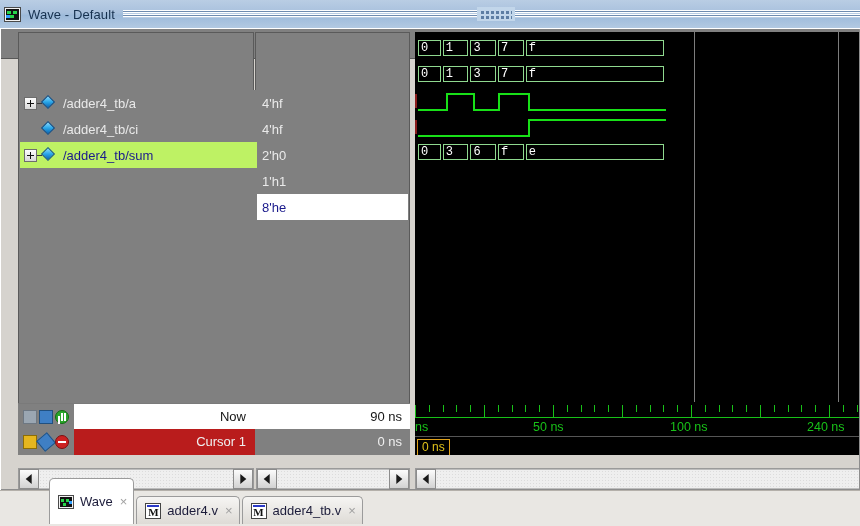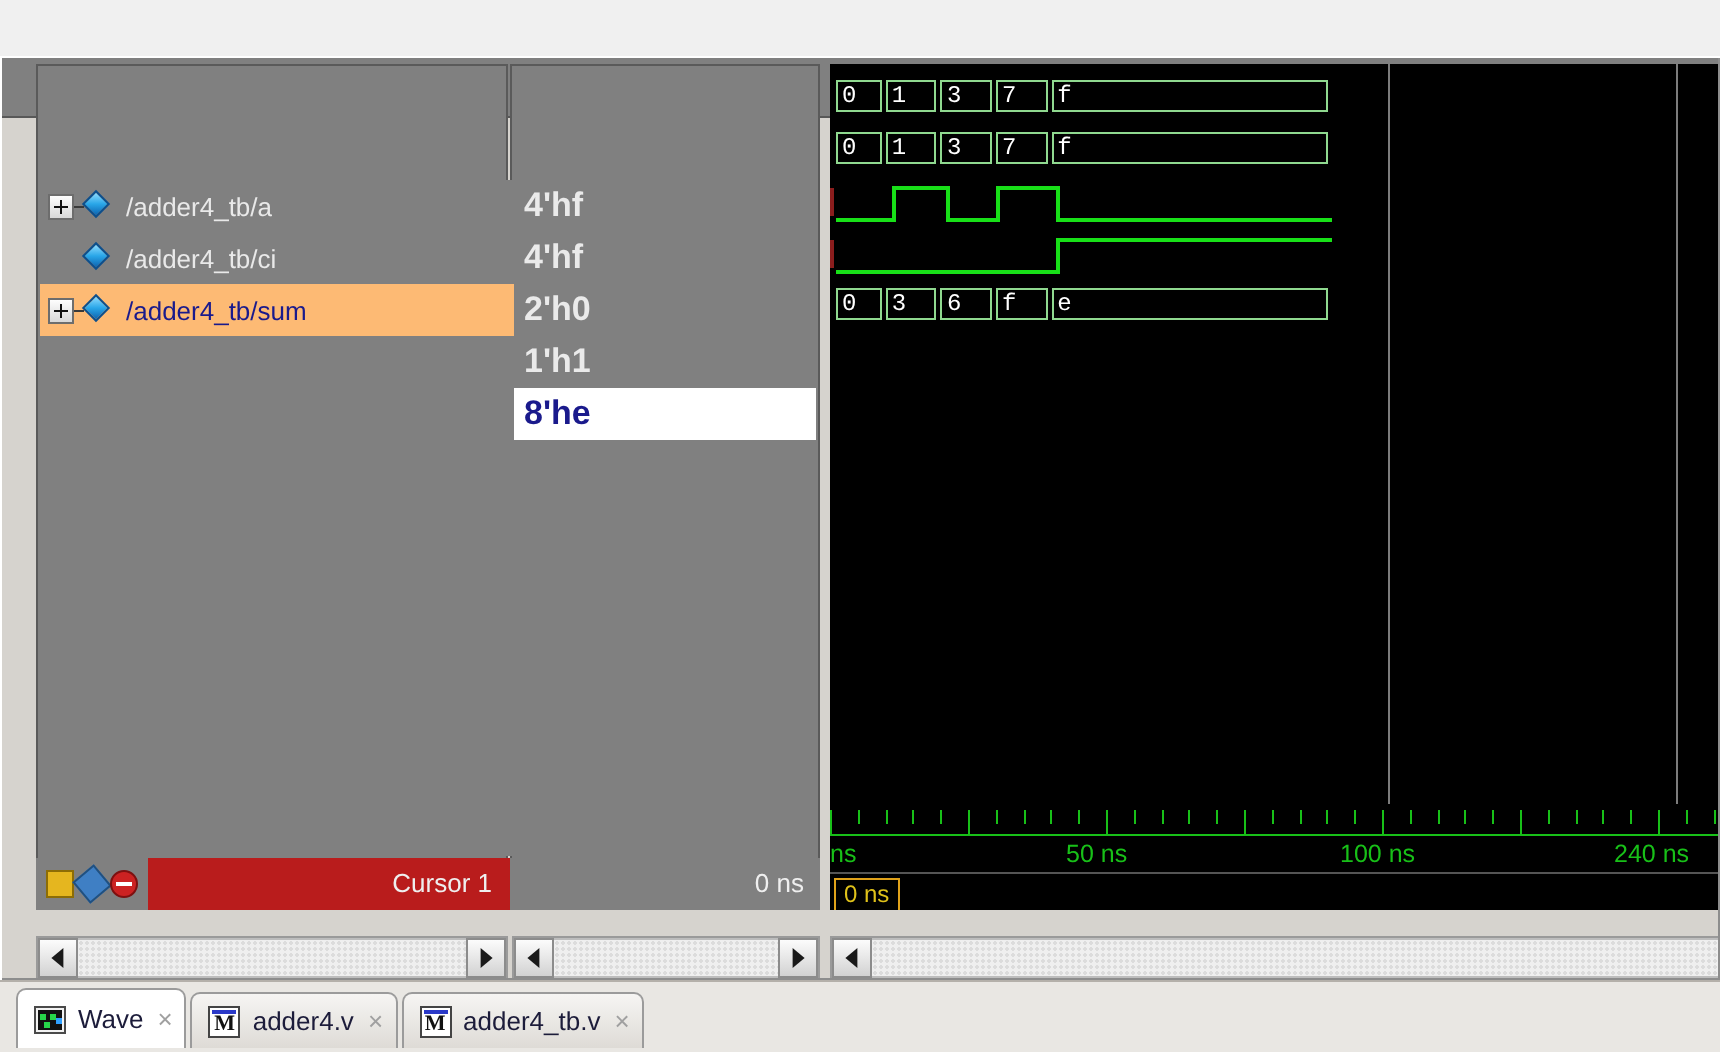--- a/index.html
+++ b/index.html
@@ -52,23 +52,23 @@
   .shapes-icon .ci{position:absolute;left:9px;top:3px;width:8px;height:8px;border-radius:50%;background:#23d3e6;}
   .caret-dn{width:0;height:0;border-left:4px solid transparent;border-right:4px solid transparent;
      border-top:5px solid #1a1a1a;margin-left:7px;flex:0 0 auto;}
   #hdr-msgs{position:absolute;left:255px;top:34px;width:155px;height:26px;background:#808080;
      color:#e8e8e8;font-size:12.5px;text-align:right;line-height:26px;padding-right:7px;box-sizing:border-box;}
 
   #names-list{position:absolute;left:20px;top:62px;width:272px;height:338px;background:#808080;overflow:hidden;}
   #values-list{position:absolute;left:257px;top:62px;width:151px;height:338px;background:#808080;overflow:hidden;}
 
   .nrow{height:26px;display:flex;align-items:center;box-sizing:border-box;padding-left:4px;}
-  .nrow.sel{background:#fdba74;}
+  .nrow.sel{background:#bef264;}
   .vrow{height:26px;display:flex;align-items:center;box-sizing:border-box;padding-left:5px;
-        color:#eaeaea;font-size:17px;font-weight:bold;}
+        color:#eaeaea;font-size:13px;}
   .vrow.sel{background:#ffffff;color:#1a1a8c;}
   .nrow .nm{font-size:13px;color:#e9e9e9;white-space:nowrap;}
   .nrow.sel .nm{color:#1a1a8c;}
 
   .plusbox{width:13px;height:13px;background:linear-gradient(#fdfdfd,#d8d8d8);
      border:1px solid #6d6d6d;box-sizing:border-box;position:relative;flex:0 0 auto;margin-right:0px;}
   .plusbox::before{content:"";position:absolute;left:2px;top:5px;width:7px;height:1px;background:#111;}
   .plusbox::after{content:"";position:absolute;left:5px;top:2px;width:1px;height:7px;background:#111;}
   .plusline{width:5px;height:1px;background:#3a3a3a;flex:0 0 auto;}
   .spacer-plus{width:18px;flex:0 0 auto;}
@@ -133,41 +133,50 @@
   #sb2{left:256px;top:440px;width:154px;}
   #sb3{left:415px;top:440px;width:445px;}
 
   
   #tabbar{position:absolute;left:0;top:490px;width:860px;height:36px;background:#e9e7e3;
      border-top:1px solid #b4b0aa;}
   #tabs{position:absolute;left:8px;top:3px;height:30px;display:flex;align-items:flex-end;}
   .tab{height:28px;display:flex;align-items:center;padding:0 6px 0 8px;margin-right:2px;
      border:1px solid #9b9b9b;border-bottom:none;border-radius:5px 5px 0 0;
      background:linear-gradient(to bottom,#f6f5f3,#dedbd6);position:relative;box-sizing:border-box;}
-  .tab.active{background:#ffffff;height:30px;}
+  .tab.active{background:#ffffff;height:46px;margin-left:41px;}
   .tab .tlab{font-size:13px;color:#1c1c3a;white-space:nowrap;}
   .tab .tclose{margin-left:7px;font-size:13px;color:#a0a0a0;line-height:1;}
   .t-wave-ic{width:16px;height:14px;background:#f2f2f2;border:1px solid #4a4a4a;position:relative;margin-right:6px;box-sizing:border-box;flex:0 0 auto;}
   .t-wave-ic::before{content:"";position:absolute;left:1px;top:1px;width:12px;height:10px;background:#111;}
   .t-wave-ic::after{content:"";position:absolute;left:2px;top:3px;width:3px;height:3px;
      background:#27d64a;box-shadow:5px 0 0 #27d64a,2px 4px 0 #27d64a,8px 2px 0 #2fa0ff;}
   .t-m-ic{width:16px;height:16px;background:#fff;border:1px solid #444;position:relative;margin-right:6px;
      box-sizing:border-box;flex:0 0 auto;display:flex;align-items:flex-end;justify-content:center;
      font-size:11px;font-weight:bold;color:#111;font-family:"Liberation Serif",serif;line-height:11px;}
   .t-m-ic::before{content:"";position:absolute;left:1px;top:1px;right:1px;height:2px;background:#2a39c8;}
   #watermark{position:absolute;right:8px;top:498px;font-size:13px;color:#a8a8a8;white-space:nowrap;}
 
   #body-edge{position:absolute;left:0;top:0;width:860px;height:462px;pointer-events:none;
      box-shadow:inset 1px 1px 0 #ffffff, inset -1px -1px 0 #8d8d8d;}
 </style>
 </head>
 <body>
 
 <div id="app">
 
+  <div id="titlebar">
+    <div id="tb-inner">
+      <span class="tb-icon"></span>
+      <span id="tb-title">Wave - Default</span>
+      <span id="tb-lines">
+        <span id="tb-grip"></span>
+      </span>
+    </div>
+  </div>
 
   <div id="body">
     <div id="hdr-left"></div>
 
     <div id="hdr-toolbar">
       <span class="shapes-icon">
         <span class="sq-m"></span>
           <span class="sq-g"></span>
           <span class="sq-b"></span>
           <span class="ci"></span>
@@ -200,20 +209,29 @@
       </div>
     <div id="values-list">
         <div class="vrow">4'hf</div>
         <div class="vrow">4'hf</div>
         <div class="vrow">2'h0</div>
         <div class="vrow">1'h1</div>
         <div class="vrow sel">8'he</div>
       </div>
 
     <div id="now-block">
+      <div class="ncrow" id="row-now">
+        <span class="nc-icons">
+          <span class="ic-sm ic-a"></span>
+          <span class="ic-sm ic-b"></span>
+          <span class="ic-sm ic-c"></span>
+        </span>
+        <span class="nc-label">Now</span>
+        <span class="nc-value">90 ns</span>
+      </div>
       <div class="ncrow" id="row-cur">
         <span class="nc-icons">
           <span class="ic-sm ic-d"></span>
           <span class="ic-sm ic-e"></span>
           <span class="ic-sm ic-f"></span>
         </span>
         <span class="nc-label">Cursor 1</span>
         <span class="nc-value">0 ns</span>
       </div>
     </div>

